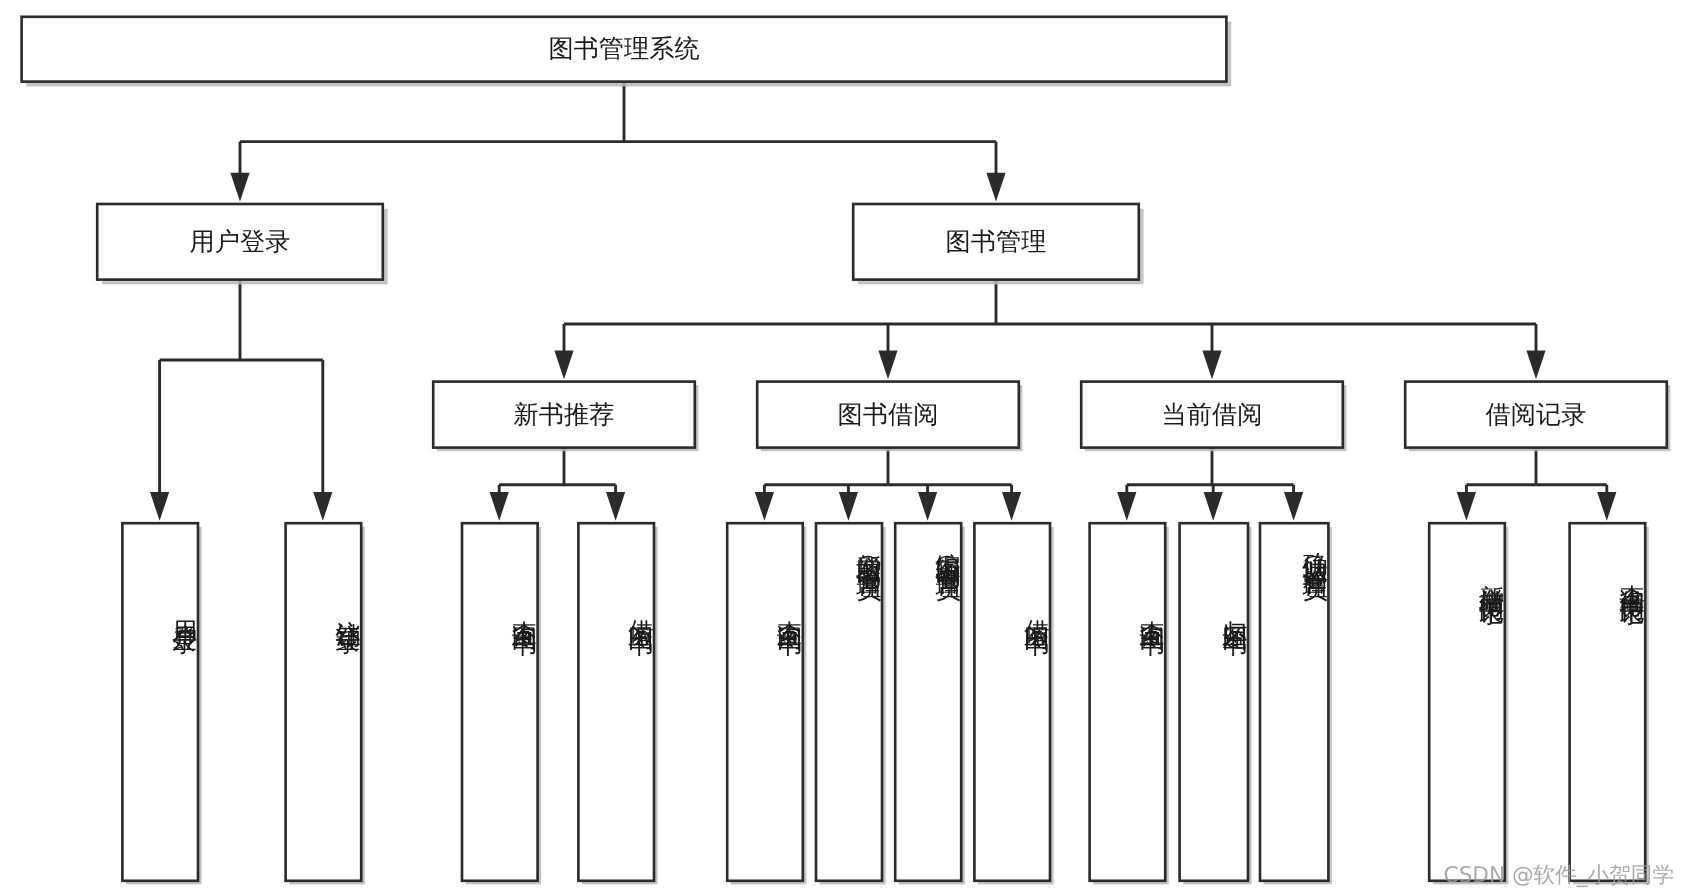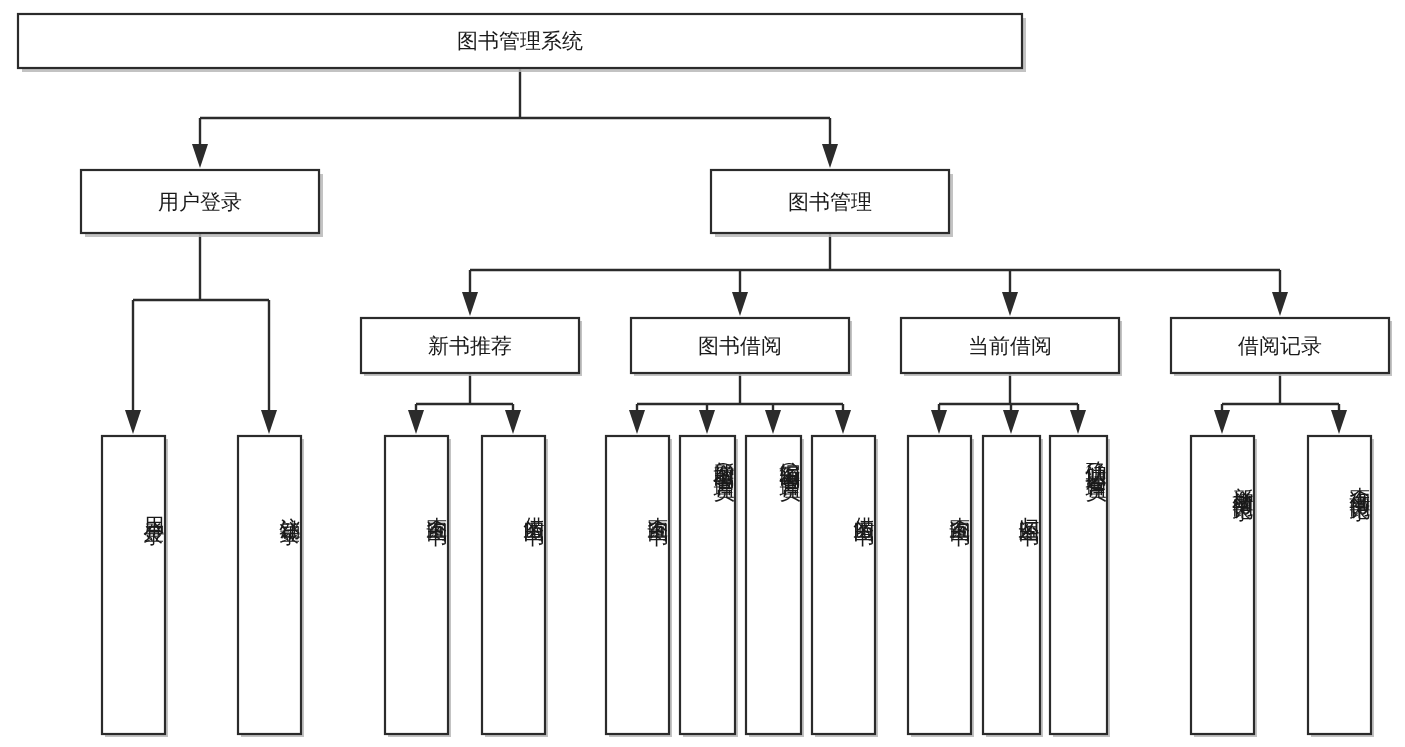--- a/index.html
+++ b/index.html
@@ -261,13 +261,14 @@
     <div class="leaf-label-wrap" style="left:680px; top:444px; width:55px;">新增图书（管理员）</div>
     <div class="leaf-label-wrap" style="left:746px; top:444px; width:55px;">编辑图书（管理员）</div>
     <div class="leaf-label-wrap" style="left:812px; top:500px; width:63px;">借阅图书</div>
     <div class="leaf-label-wrap" style="left:908px; top:500px; width:63px;">查询图书</div>
     <div class="leaf-label-wrap" style="left:983px; top:500px; width:57px;">归还图书</div>
     <div class="leaf-label-wrap" style="left:1050px; top:444px; width:57px;">确认归还（管理员）</div>
     <div class="leaf-label-wrap" style="left:1191px; top:470px; width:63px;">新增借阅记录</div>
     <div class="leaf-label-wrap" style="left:1308px; top:470px; width:63px;">查询借阅记录</div>
   </div>
 
+  <div class="watermark">CSDN @软件_小贺同学</div>
 </div>
 
 </body></html>

